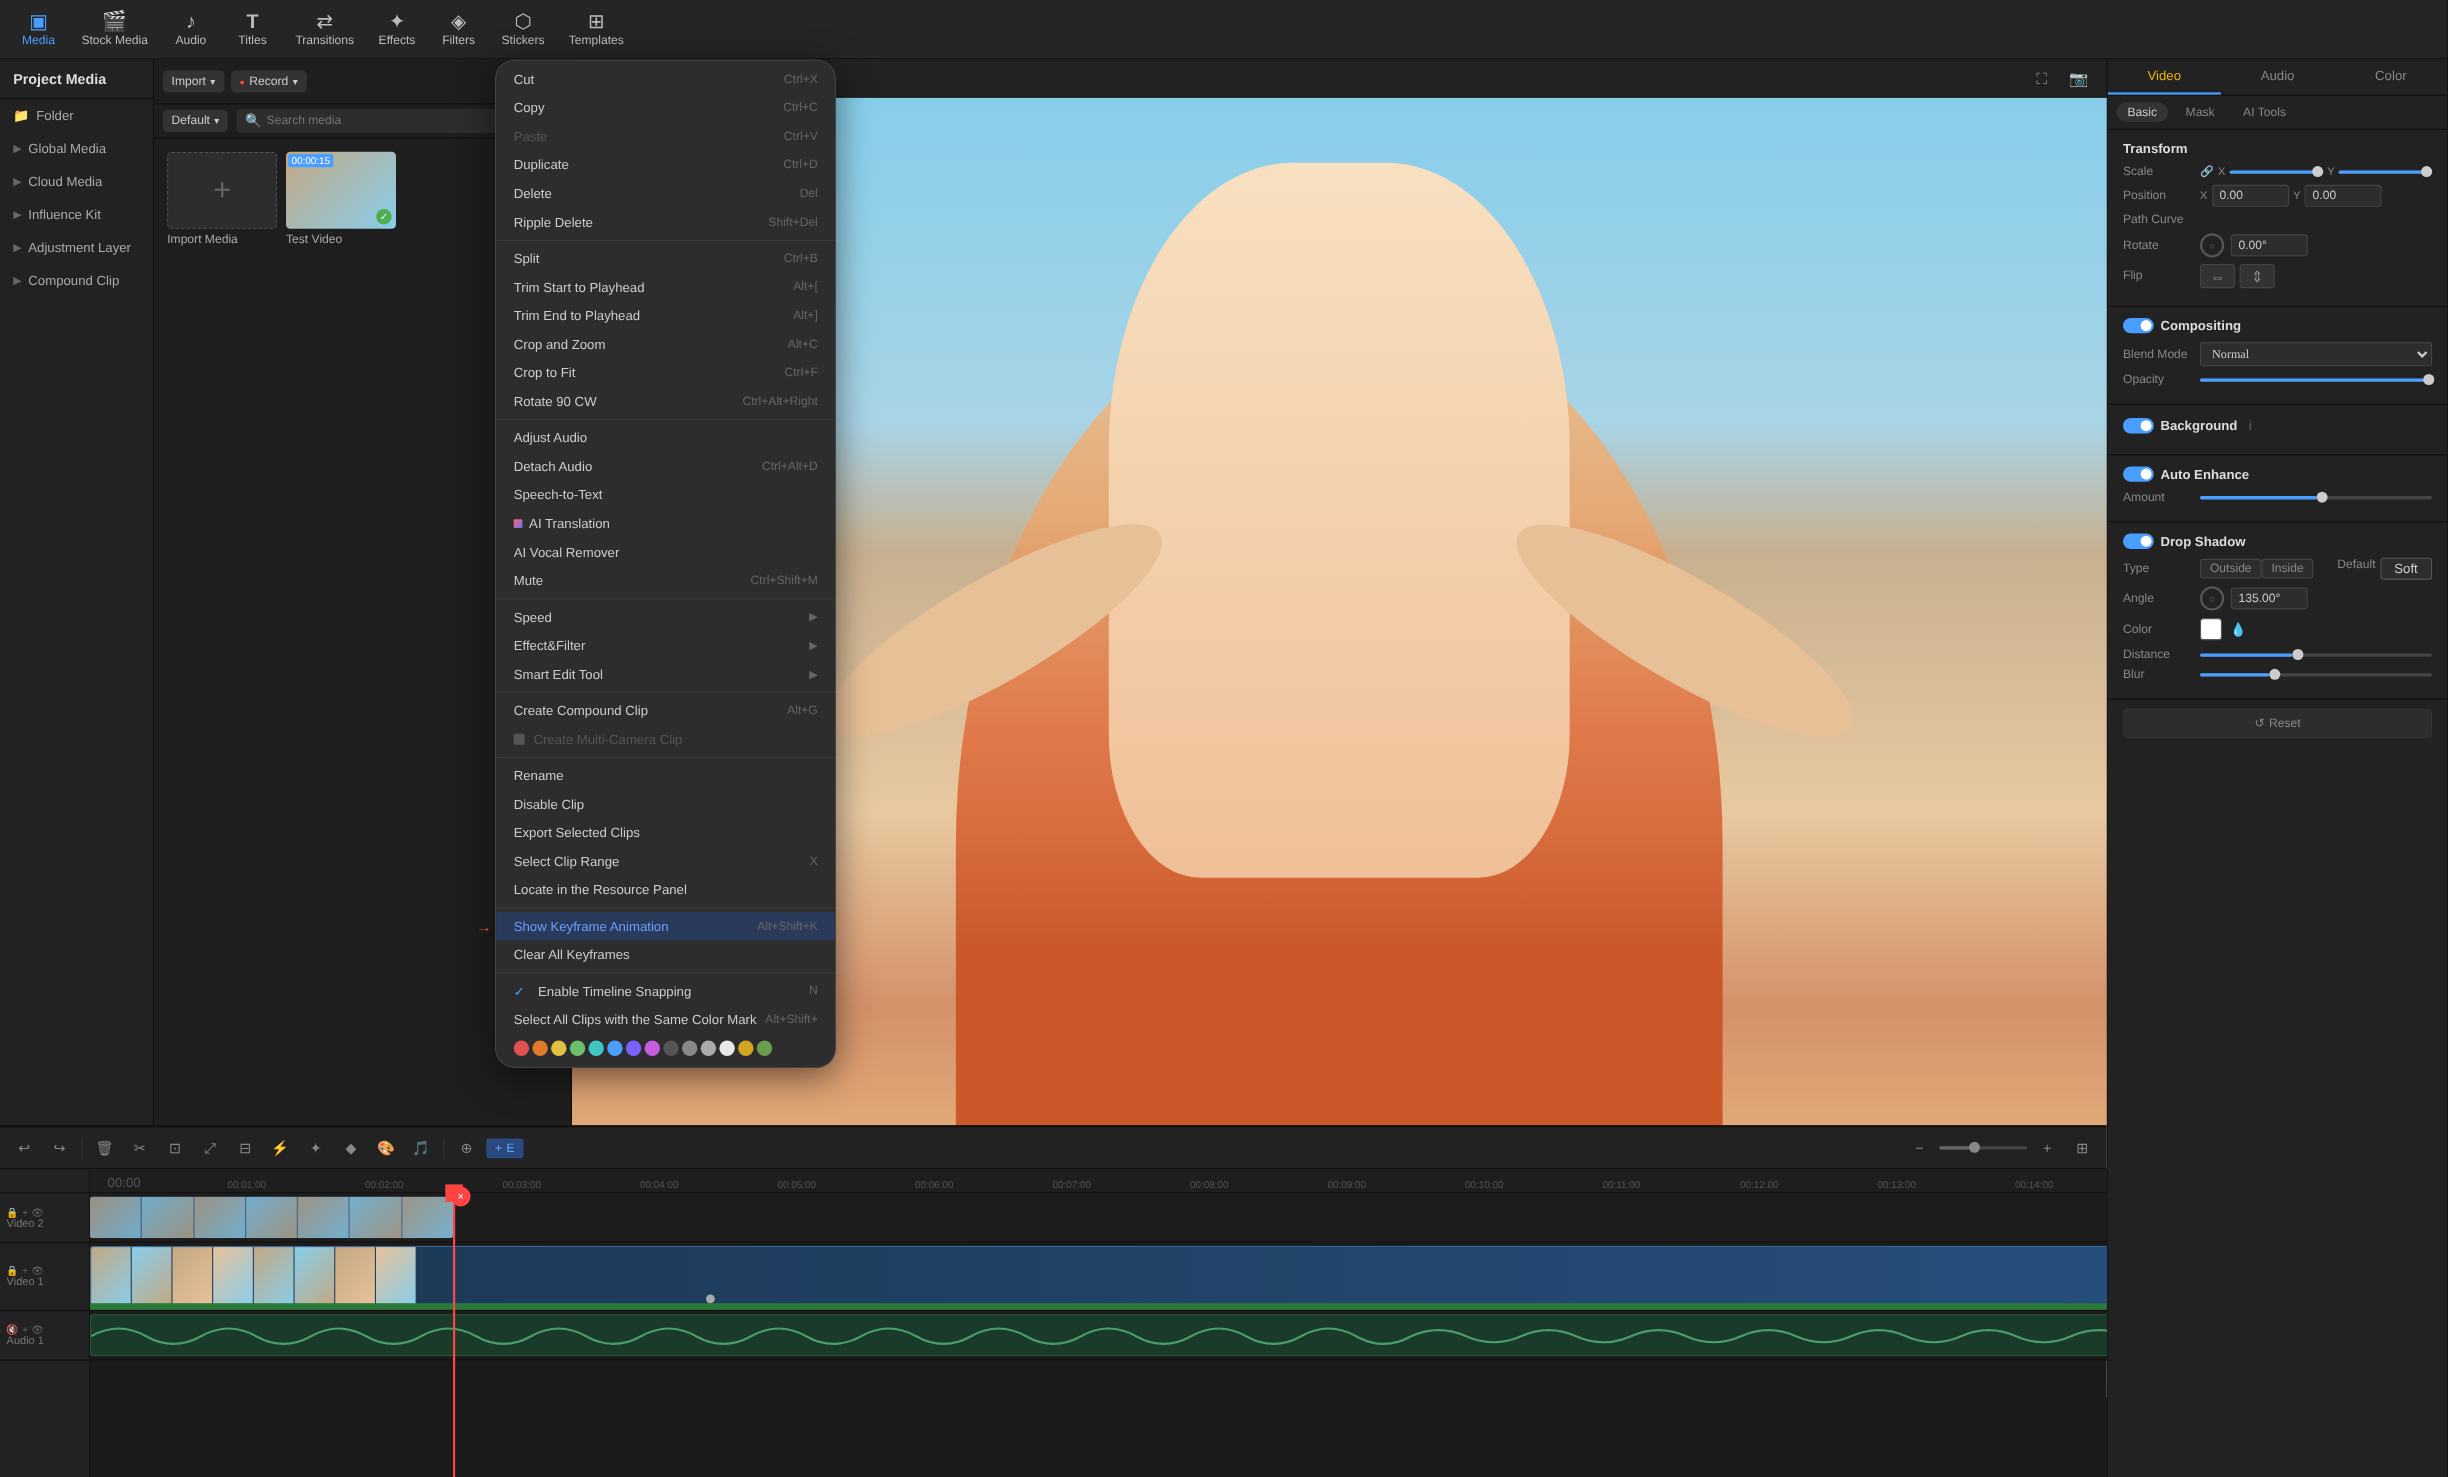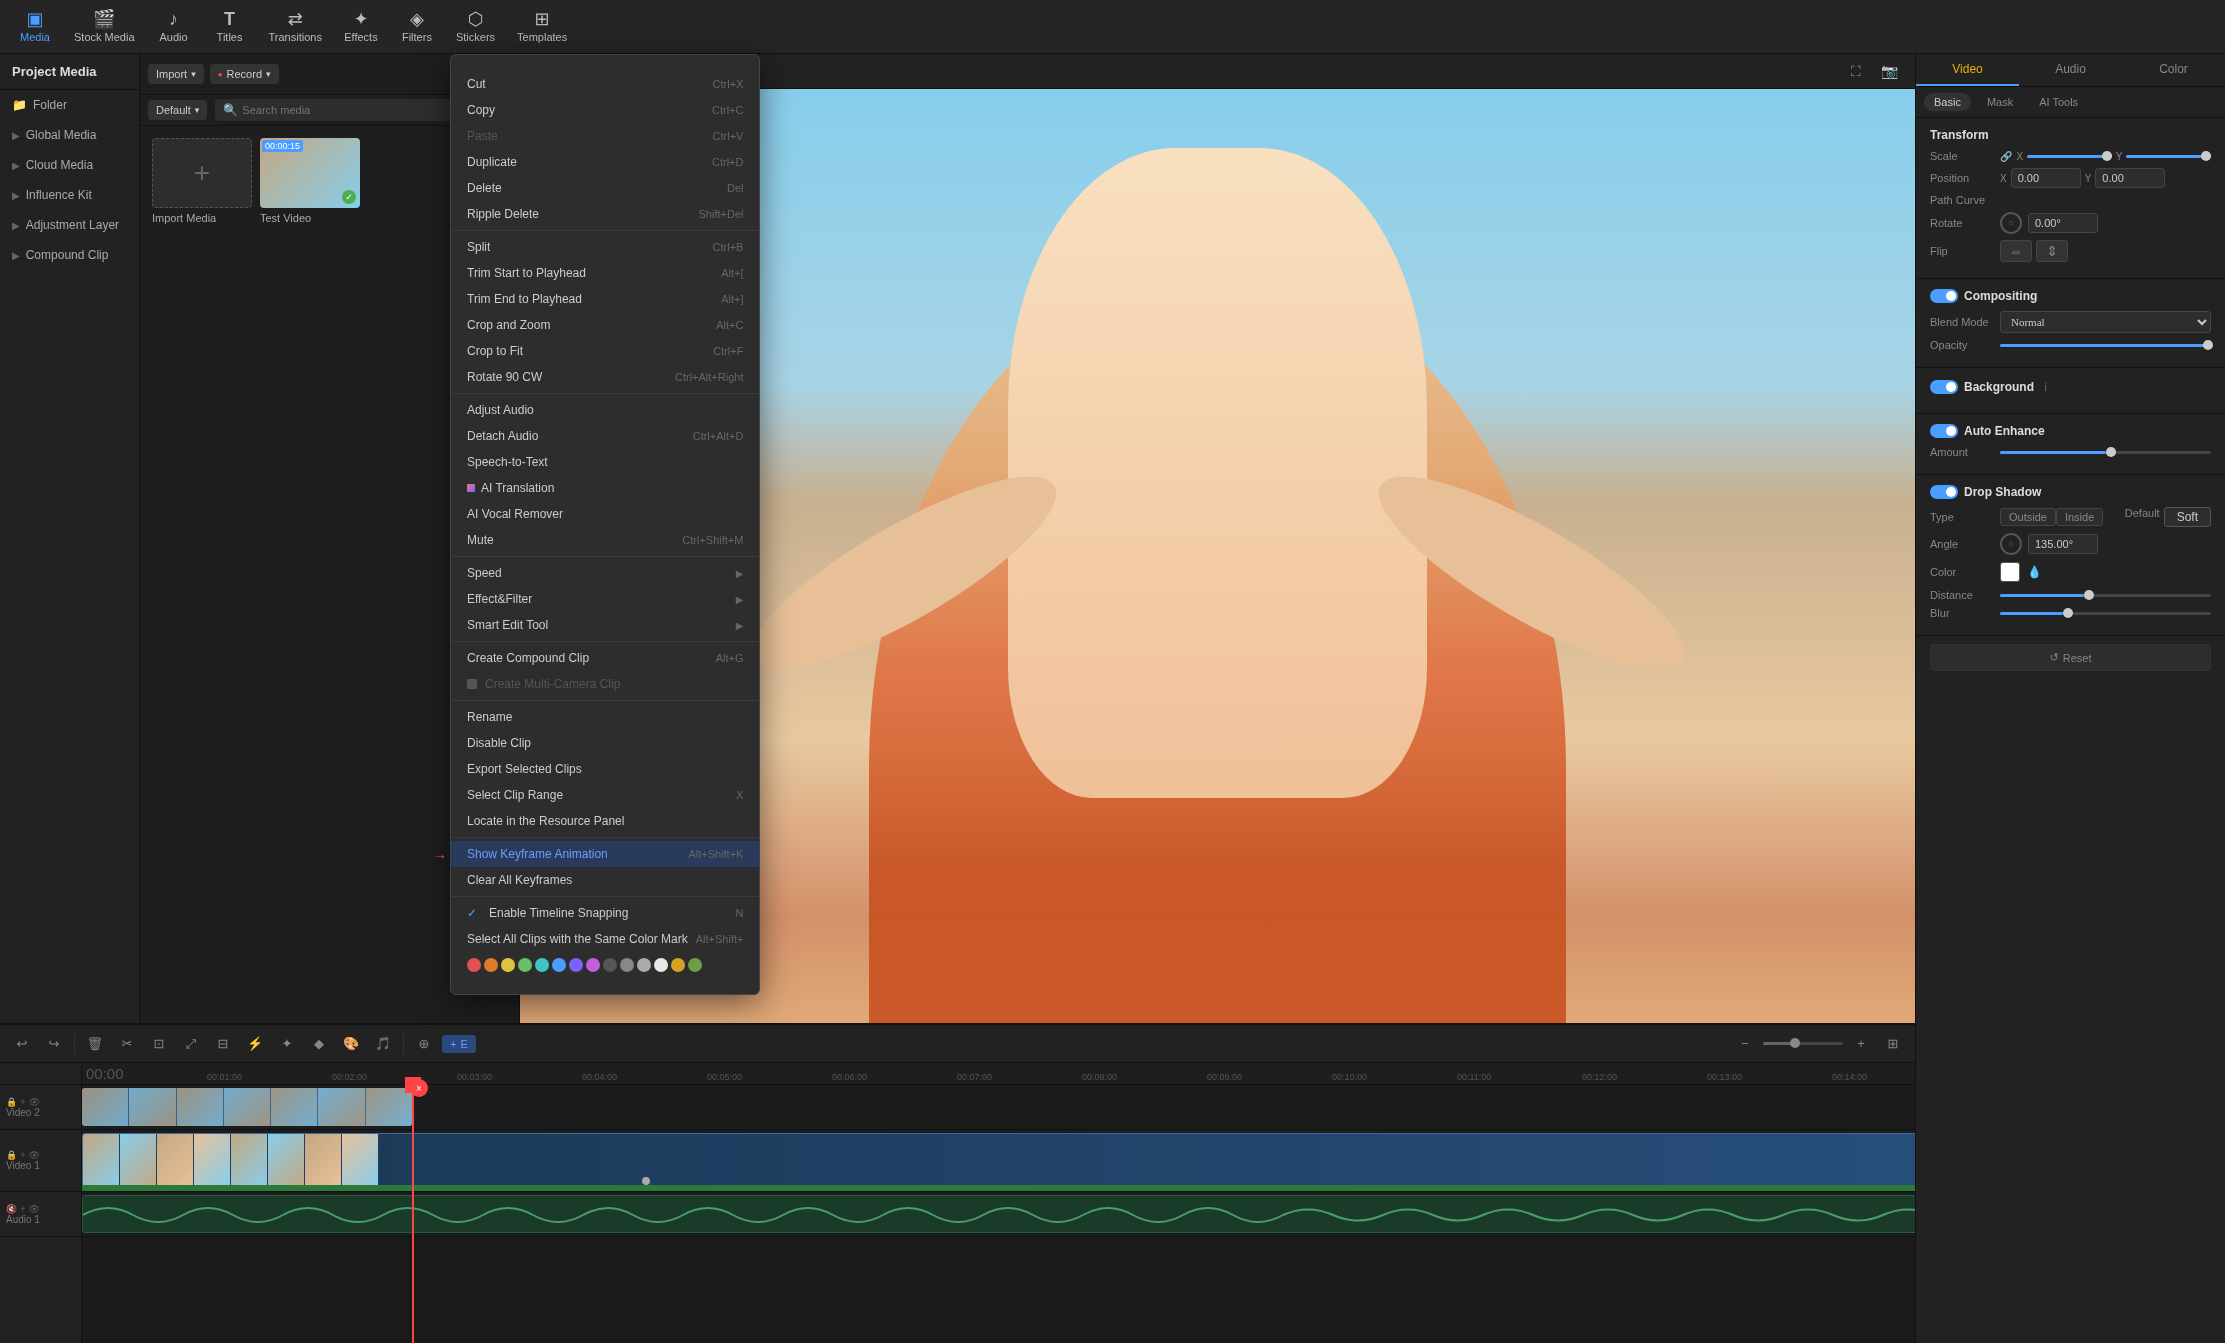--- a/index.html
+++ b/index.html
@@ -92,21 +92,21 @@
     .soft-btn { padding: 2px 12px; background: #2d2d2d; border: 1px solid #555; border-radius: 3px; font-size: 12px; color: #ccc; cursor: pointer; }
     .color-swatch { width: 20px; height: 20px; background: white; border-radius: 3px; border: 1px solid #555; cursor: pointer; }
     .color-picker-row { display: flex; gap: 4px; align-items: center; }
     .eyedropper-btn { width: 22px; height: 22px; display: flex; align-items: center; justify-content: center; cursor: pointer; color: #888; font-size: 12px; }
     .reset-btn { display: flex; align-items: center; justify-content: center; padding: 6px; cursor: pointer; color: #888; font-size: 11px; gap: 4px; margin: 8px 14px; background: #2d2d2d; border-radius: 4px; border: 1px solid #333; }
     .timeline-toolbar { display: flex; align-items: center; padding: 4px 8px; background: #222; border-bottom: 1px solid #111; gap: 4px; height: 38px; }
     .tl-btn { width: 28px; height: 28px; display: flex; align-items: center; justify-content: center; cursor: pointer; color: #888; font-size: 13px; border-radius: 3px; }
     .tl-divider { width: 1px; height: 20px; background: #333; margin: 0 2px; }
     .tl-add-btn { display: flex; align-items: center; gap: 4px; padding: 3px 8px; background: #2a4a7f; border-radius: 3px; font-size: 11px; color: #6a9eff; cursor: pointer; }
     .tl-spacer { flex: 1; }
-    .context-menu { position: absolute; top: 54px; left: 450px; background: #2d2d2d; border: 1px solid #444; border-radius: 6px; min-width: 280px; box-shadow: 0 8px 32px rgba(0,0,0,0.5); z-index: 200; padding: 16px 0; }
+    .context-menu { position: absolute; top: 54px; left: 450px; background: #2d2d2d; border: 1px solid #444; border-radius: 18px; min-width: 280px; box-shadow: 0 8px 32px rgba(0,0,0,0.5); z-index: 200; padding: 4px 0; }
     .cm-item { display: flex; align-items: center; padding: 6px 16px; cursor: pointer; color: #ccc; font-size: 12px; gap: 8px; }
     .cm-item.disabled { color: #555; cursor: default; }
     .cm-item.highlighted { background: #3d4a6a; color: #6a9eff; }
     .cm-item .shortcut { margin-left: auto; color: #666; font-size: 11px; }
     .cm-item .arrow-right { margin-left: auto; color: #666; font-size: 10px; }
     .cm-separator { height: 1px; background: #3a3a3a; margin: 3px 0; }
     .cm-item .checkmark { width: 14px; color: #4a9eff; font-size: 12px; }
     .color-dots { display: flex; gap: 3px; padding: 6px 16px; }
     .color-dot { width: 14px; height: 14px; border-radius: 50%; cursor: pointer; }
 
@@ -515,21 +515,21 @@
           <span style="font-size:9px; color:#666;">+</span>
           <span style="font-size:9px; color:#666;">👁</span>
         </div>
         <span style="font-size:10px; color:#777;">Audio 1</span>
       </div>
     </div>
 
     <div style="flex:1; overflow-x:auto; overflow-y:hidden; position:relative; display:flex; flex-direction:column;">
 
       <div style="height:22px; background:#1e1e1e; border-bottom:1px solid #111; position:relative; flex-shrink:0; min-width:2000px;">
-        <span style="position:absolute; left:4px; font-size:15px; color:#555; bottom:2px;">00:00</span>
+        <span style="position:absolute; left:16px; font-size:12px; color:#555; bottom:2px;">00:00</span>
         <span style="position:absolute; left:125px; font-size:9px; color:#555; bottom:2px;">00:01:00</span>
         <span style="position:absolute; left:250px; font-size:9px; color:#555; bottom:2px;">00:02:00</span>
         <span style="position:absolute; left:375px; font-size:9px; color:#555; bottom:2px;">00:03:00</span>
         <span style="position:absolute; left:500px; font-size:9px; color:#555; bottom:2px;">00:04:00</span>
         <span style="position:absolute; left:625px; font-size:9px; color:#555; bottom:2px;">00:05:00</span>
         <span style="position:absolute; left:750px; font-size:9px; color:#555; bottom:2px;">00:06:00</span>
         <span style="position:absolute; left:875px; font-size:9px; color:#555; bottom:2px;">00:07:00</span>
         <span style="position:absolute; left:1000px; font-size:9px; color:#555; bottom:2px;">00:08:00</span>
         <span style="position:absolute; left:1125px; font-size:9px; color:#555; bottom:2px;">00:09:00</span>
         <span style="position:absolute; left:1250px; font-size:9px; color:#555; bottom:2px;">00:10:00</span>

